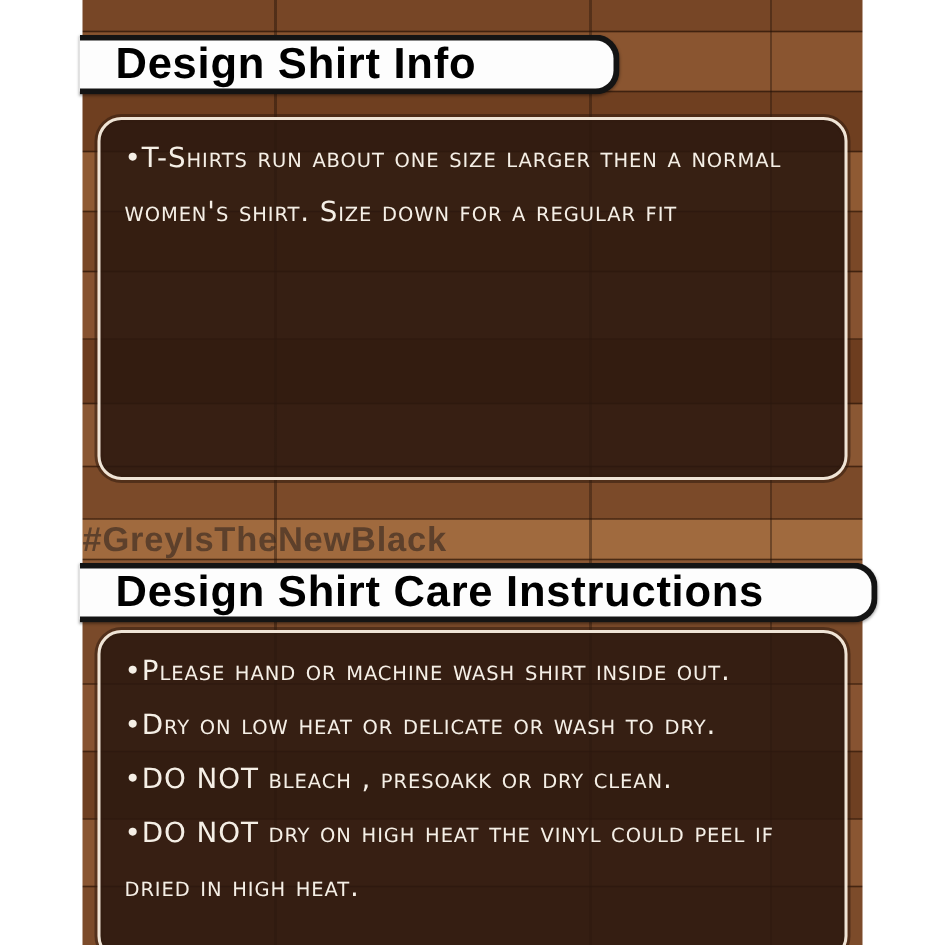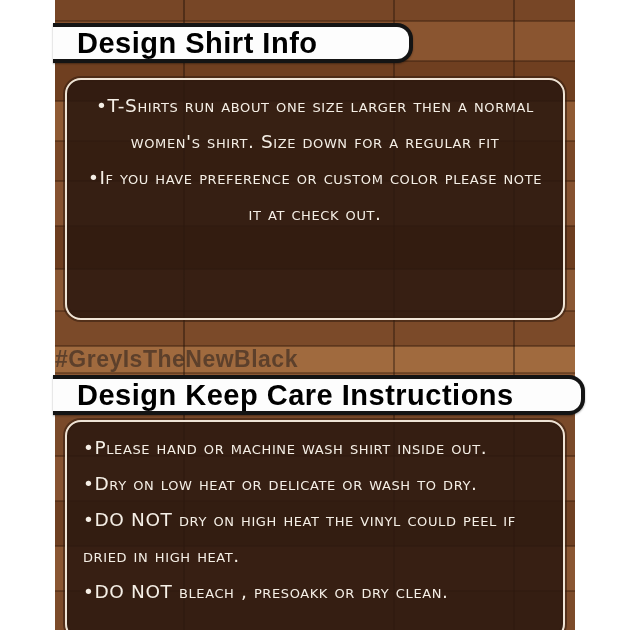--- a/index.html
+++ b/index.html
@@ -42,21 +42,21 @@
   }
   .banner1{top:23px;width:332px;}
   .banner2{top:375px;width:504px;}
   .panel{
     position:absolute;left:10px;width:500px;box-sizing:border-box;
     background:rgba(43,24,15,.88);
     border:2px solid #efe4d6;border-radius:16px;
     box-shadow:0 0 0 2px rgba(50,28,14,.55), inset 0 0 0 2px rgba(50,28,14,.4);
     padding:8px 16px 6px 16px;
   }
-  .panel1{top:78px;height:242px;text-align:center;}
+  .panel1{top:78px;height:242px;}
   .panel2{top:420px;height:220px;}
   .panel p{
     margin:0;color:#f5efe6;font-size:18.5px;line-height:36px;
     font-variant:small-caps;letter-spacing:.6px;
     font-family:"DejaVu Sans",sans-serif;
   }
   .watermark{
     position:absolute;top:346px;left:0;width:100%;text-align:left;
     font-weight:bold;font-size:23px;letter-spacing:.5px;
     color:rgba(52,38,32,.62);
@@ -68,30 +68,29 @@
 
 <div class="canvas">
   <div class="wood">
 
     <div class="banner banner1">
       <span>Design Shirt Info</span>
     </div>
 
     <div class="panel panel1">
       <p>•T-Shirts run about one size larger then a normal women's shirt. Size down for a regular fit</p>
-      <p>•If you have preference or custom color please note it at check out.</p>
     </div>
 
     <div class="watermark">#GreyIsTheNewBlack</div>
 
     <div class="banner banner2">
-      <span>Design Keep Care Instructions</span>
+      <span>Design Shirt Care Instructions</span>
     </div>
 
     <div class="panel panel2">
       <p>•Please hand or machine wash shirt inside out.</p>
       <p>•Dry on low heat or delicate or wash to dry.</p>
+      <p>•DO NOT bleach , presoakk or dry clean.</p>
       <p>•DO NOT dry on high heat the vinyl could peel if dried in high heat.</p>
-      <p>•DO NOT bleach , presoakk or dry clean.</p>
     </div>
 
   </div>
 </div>
 
 </body></html>

